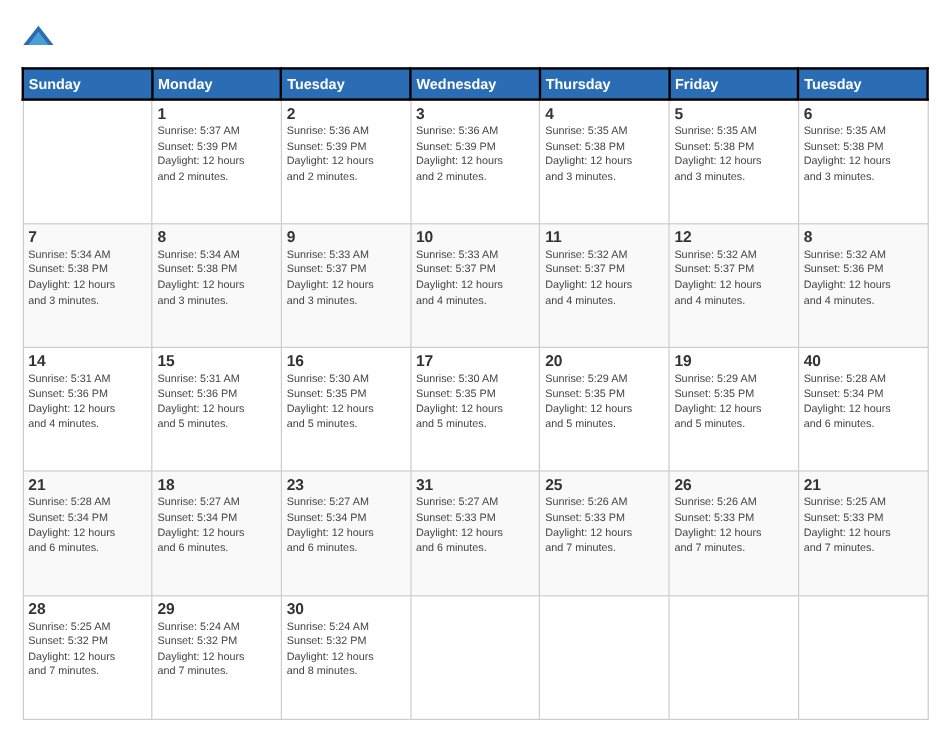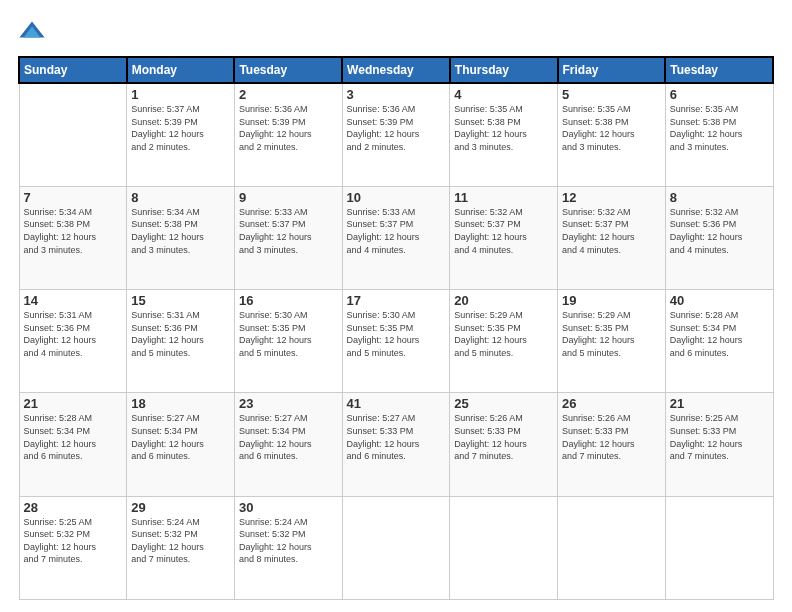--- a/index.html
+++ b/index.html
@@ -298,21 +298,21 @@
 and 6 minutes.</div>
           </td>
           <td>
             <span class="day-number">23</span>
             <div class="day-info" style="white-space: pre-line;">Sunrise: 5:27 AM
 Sunset: 5:34 PM
 Daylight: 12 hours
 and 6 minutes.</div>
           </td>
           <td>
-            <span class="day-number">41</span>
+            <span class="day-number">31</span>
             <div class="day-info" style="white-space: pre-line;">Sunrise: 5:27 AM
 Sunset: 5:33 PM
 Daylight: 12 hours
 and 6 minutes.</div>
           </td>
           <td>
             <span class="day-number">25</span>
             <div class="day-info" style="white-space: pre-line;">Sunrise: 5:26 AM
 Sunset: 5:33 PM
 Daylight: 12 hours

